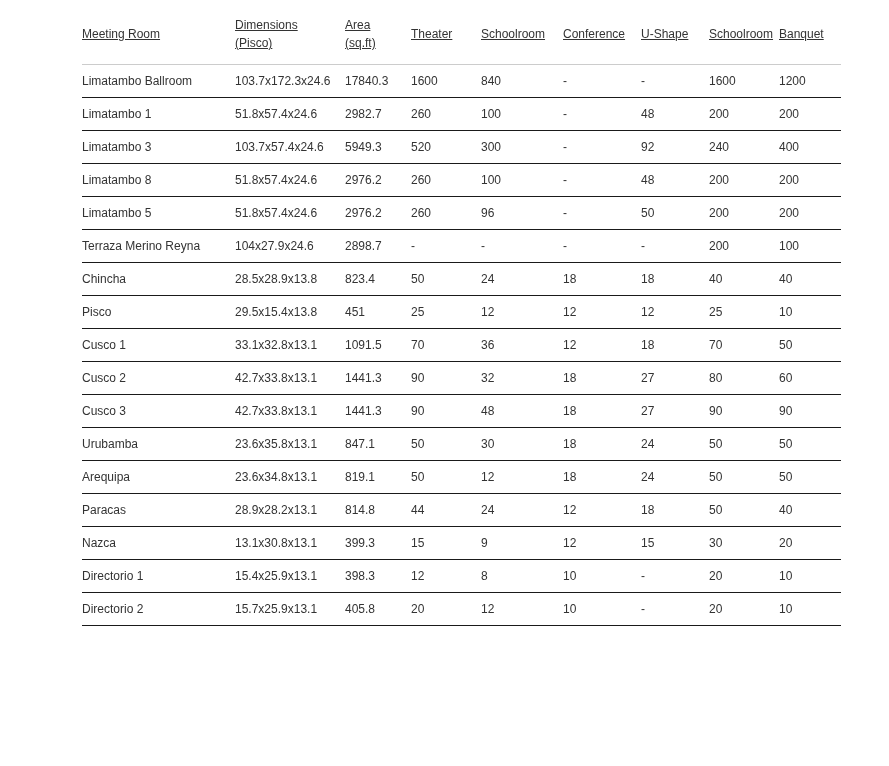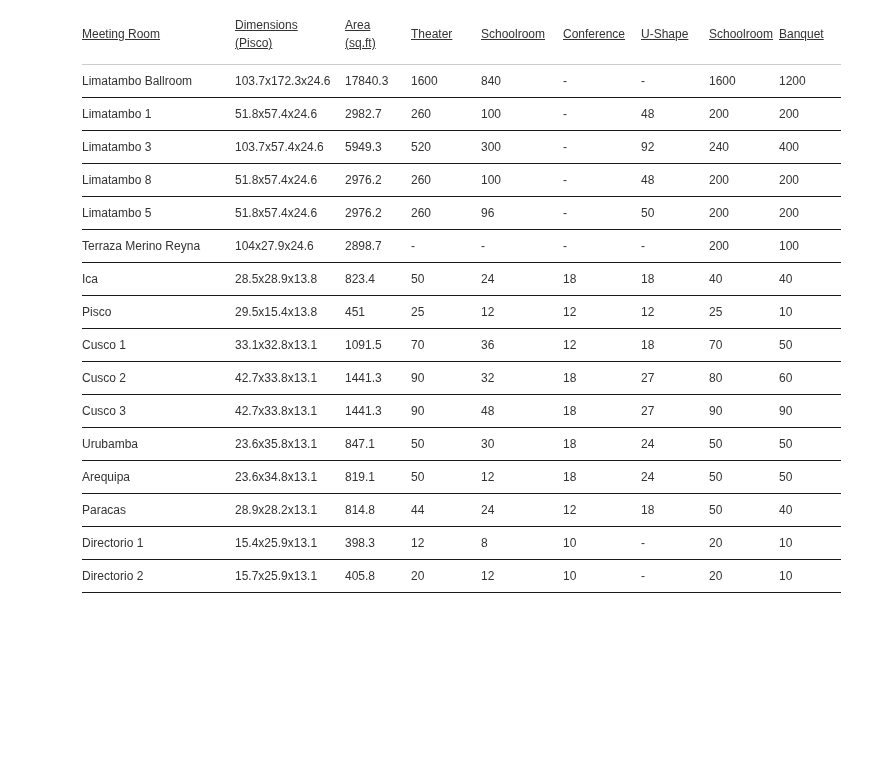--- a/index.html
+++ b/index.html
@@ -145,21 +145,21 @@
           <td>104x27.9x24.6</td>
           <td>2898.7</td>
           <td>-</td>
           <td>-</td>
           <td>-</td>
           <td>-</td>
           <td>200</td>
           <td>100</td>
         </tr>
         <tr>
-          <td>Ica</td>
+          <td>Chincha</td>
           <td>28.5x28.9x13.8</td>
           <td>823.4</td>
           <td>50</td>
           <td>24</td>
           <td>18</td>
           <td>18</td>
           <td>40</td>
           <td>40</td>
         </tr>
         <tr>
@@ -233,20 +233,31 @@
           <td>28.9x28.2x13.1</td>
           <td>814.8</td>
           <td>44</td>
           <td>24</td>
           <td>12</td>
           <td>18</td>
           <td>50</td>
           <td>40</td>
         </tr>
         <tr>
+          <td>Nazca</td>
+          <td>13.1x30.8x13.1</td>
+          <td>399.3</td>
+          <td>15</td>
+          <td>9</td>
+          <td>12</td>
+          <td>15</td>
+          <td>30</td>
+          <td>20</td>
+        </tr>
+        <tr>
           <td>Directorio 1</td>
           <td>15.4x25.9x13.1</td>
           <td>398.3</td>
           <td>12</td>
           <td>8</td>
           <td>10</td>
           <td>-</td>
           <td>20</td>
           <td>10</td>
         </tr>

